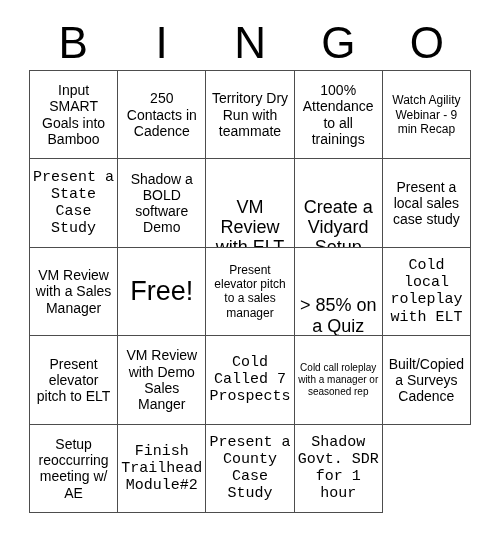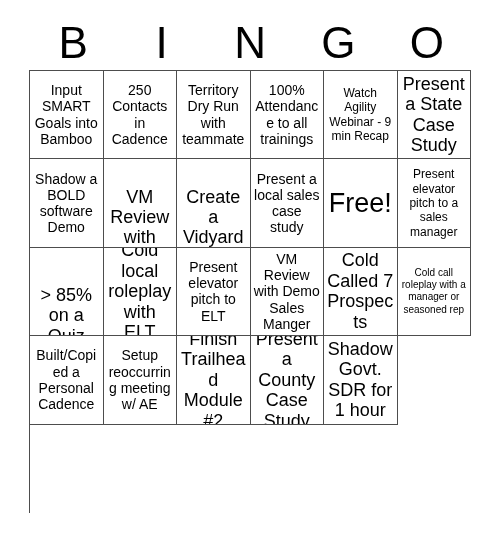--- a/index.html
+++ b/index.html
@@ -50,21 +50,21 @@
   #grid {
     position: absolute;
     left: 29px;
     top: 70px;
     width: 442px;
     height: 443px;
     border-top: 1px solid #4d4d4d;
     border-left: 1px solid #4d4d4d;
     box-sizing: border-box;
     display: grid;
-    grid-template-columns: repeat(6, 1fr);
+    grid-template-columns: repeat(5, 1fr);
     grid-template-rows: repeat(5, 1fr);
     background: #ffffff;
   }
 
   .cell {
     border-right: 1px solid #4d4d4d;
     border-bottom: 1px solid #4d4d4d;
     box-sizing: border-box;
     display: flex;
     align-items: center;
@@ -81,21 +81,21 @@
     color: #000000;
     font-family: "Liberation Sans", sans-serif;
     line-height: 1.14;
     word-wrap: break-word;
   }
 
   
   .fs-xs  { font-size: 10px; line-height: 1.22; }
   .fs-s   { font-size: 12px;   line-height: 1.2; }
   .fs-m   { font-size: 14px;   line-height: 1.16; }
-  .fs-l   { font-size: 18px;   line-height: 1.14; }
+  .fs-l   { font-size: 15px;   line-height: 1.14; font-family: Liberation Mono, monospace; }
   .fs-xl  { font-size: 18px;   line-height: 1.12; margin-top: 48px; }
   .fs-free{ font-size: 27px;   line-height: 1.05; }
 </style>
 </head>
 <body>
 
 <div id="card">
 
   <div id="header-row">
     <div class="header-letter">B</div>
@@ -133,20 +133,23 @@
       <span class="cell-text fs-xl">VM Review with ELT</span>
     </div>
     <div class="cell">
       <span class="cell-text fs-xl">Create a Vidyard Setup</span>
     </div>
 
     <div class="cell">
       <span class="cell-text fs-m">Present a local sales case study</span>
     </div>
     <div class="cell">
+      <span class="cell-text fs-m">VM Review with a Sales Manager</span>
+    </div>
+    <div class="cell">
       <span class="cell-text fs-free">Free!</span>
     </div>
     <div class="cell">
       <span class="cell-text fs-s">Present elevator pitch to a sales manager</span>
     </div>
     <div class="cell">
       <span class="cell-text fs-xl">&gt; 85% on a Quiz</span>
     </div>
 
     <div class="cell">
@@ -159,21 +162,21 @@
       <span class="cell-text fs-m">VM Review with Demo Sales Manger</span>
     </div>
     <div class="cell">
       <span class="cell-text fs-l">Cold Called 7 Prospects</span>
     </div>
     <div class="cell">
       <span class="cell-text fs-xs">Cold call roleplay with a manager or seasoned rep</span>
     </div>
 
     <div class="cell">
-      <span class="cell-text fs-m">Built/Copied a Personal Cadence</span>
+      <span class="cell-text fs-m">Built/Copied a Surveys Cadence</span>
     </div>
     <div class="cell">
       <span class="cell-text fs-m">Setup reoccurring meeting w/ AE</span>
     </div>
     <div class="cell">
       <span class="cell-text fs-l">Finish Trailhead Module#2</span>
     </div>
     <div class="cell">
       <span class="cell-text fs-l">Present a County Case Study</span>
     </div>

